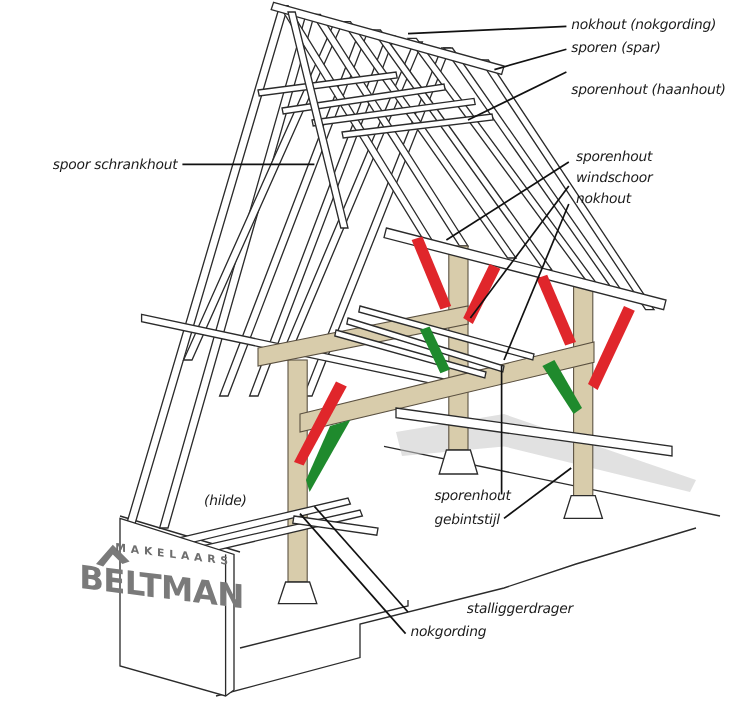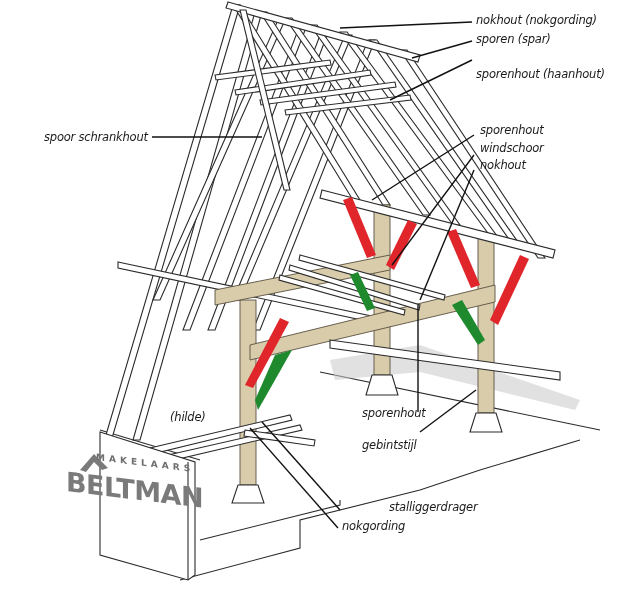--- a/index.html
+++ b/index.html
@@ -150,21 +150,21 @@
 
 
 <div class="label" style="left:476px; top:13px;">nokhout (nokgording)</div>
 <div class="label" style="left:476px; top:32px;">sporen (spar)</div>
 <div class="label" style="left:476px; top:51px;margin-top:16px;">sporenhout (haanhout)</div>
 <div class="label" style="left:44px; top:130px;">spoor schrankhout</div>
 <div class="label" style="left:480px; top:123px;">sporenhout</div>
 <div class="label" style="left:480px; top:141px;">windschoor</div>
 <div class="label" style="left:480px; top:158px;">nokhout</div>
 <div class="label" style="left:362px; top:406px;">sporenhout</div>
-<div class="label" style="left:362px; top:426px;margin-top:12px;">gebintstijl</div>
+<div class="label" style="left:362px; top:426px;">gebintstijl</div>
 <div class="label" style="left:170px; top:410px;">(hilde)</div>
 <div class="label" style="left:342px; top:500px;margin-left:47px;">stalliggerdrager</div>
 <div class="label" style="left:342px; top:519px;">nokgording</div>
 
 
 <div class="logo">
   <div class="logo-makelaars">MAKELAARS</div>
   <div class="logo-beltman">BELTMAN</div>
 </div>
 </div>

